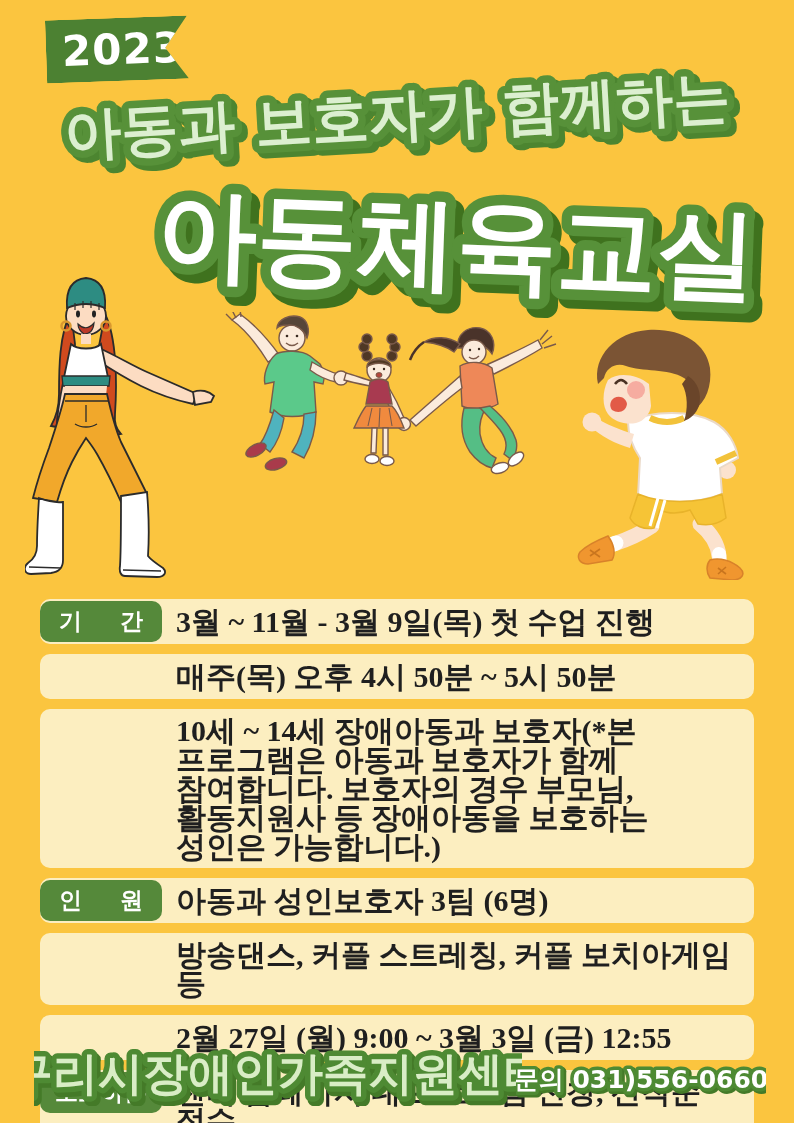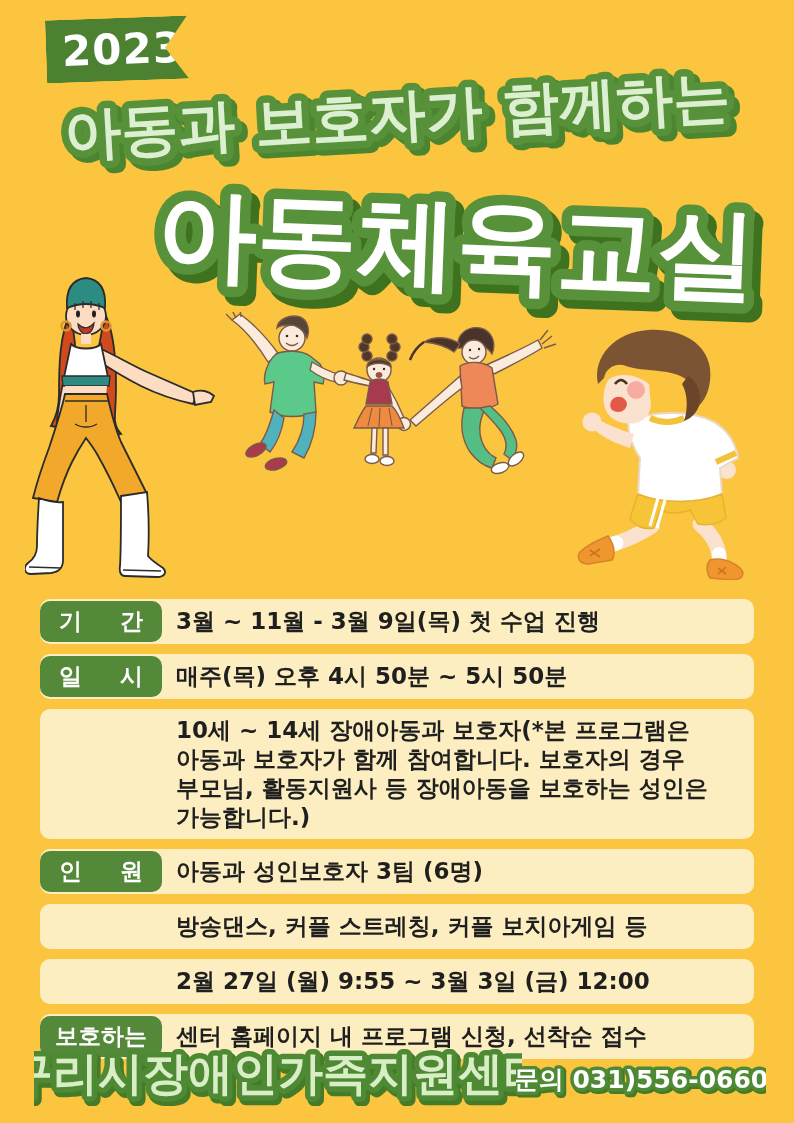--- a/index.html
+++ b/index.html
@@ -55,22 +55,23 @@
     display:flex;flex-direction:column;gap:10px;
   }
   .row{position:relative;}
   .panel{
     background:var(--panel-cream);border-radius:10px;box-sizing:border-box;
     min-height:45px;width:100%;
     padding:7px 16px 7px 136px;
     display:flex;align-items:center;
   }
   .value{
-    font-size:23px;line-height:29px;font-weight:600;color:var(--text-dark);
+    font-size:30px;line-height:29px;font-weight:600;color:var(--text-dark);
     word-break:keep-all;
+    font-family:Liberation Serif, serif;
   }
   .pill{
     position:absolute;left:0;top:2px;width:122px;height:41px;
     background:var(--pill-green);border-radius:10px;
     display:flex;align-items:center;justify-content:center;
   }
   .pill span{
     color:#fff;font-size:23px;font-weight:700;white-space:pre;word-spacing:30px;
   }
 </style>
@@ -214,23 +215,20 @@
           <span class="value">3월 ~ 11월 - 3월 9일(목) 첫 수업 진행</span>
         </div>
       <div class="pill">
           <span>기 간</span>
         </div>
     </div>
     <div class="row">
       <div class="panel">
           <span class="value">매주(목) 오후 4시 50분 ~ 5시 50분</span>
         </div>
-      <div class="pill">
-          <span>일 시</span>
-        </div>
     </div>
     <div class="row">
       <div class="panel">
           <span class="value">10세 ~ 14세 장애아동과 보호자(*본 프로그램은 아동과 보호자가 함께 참여합니다. 보호자의 경우 부모님, 활동지원사 등 장애아동을 보호하는 성인은 가능합니다.)</span>
         </div>
     </div>
     <div class="row">
       <div class="panel">
           <span class="value">아동과 성인보호자 3팀 (6명)</span>
         </div>
@@ -238,21 +236,21 @@
           <span>인 원</span>
         </div>
     </div>
     <div class="row">
       <div class="panel">
           <span class="value">방송댄스, 커플 스트레칭, 커플 보치아게임 등</span>
         </div>
     </div>
     <div class="row">
       <div class="panel">
-          <span class="value">2월 27일 (월) 9:55 ~ 3월 3일 (금) 12:00</span>
+          <span class="value">2월 27일 (월) 9:00 ~ 3월 3일 (금) 12:55</span>
         </div>
     </div>
     <div class="row">
       <div class="panel">
           <span class="value">센터 홈페이지 내 프로그램 신청, 선착순 접수</span>
         </div>
       <div class="pill">
           <span>보호하는</span>
         </div>
     </div>

